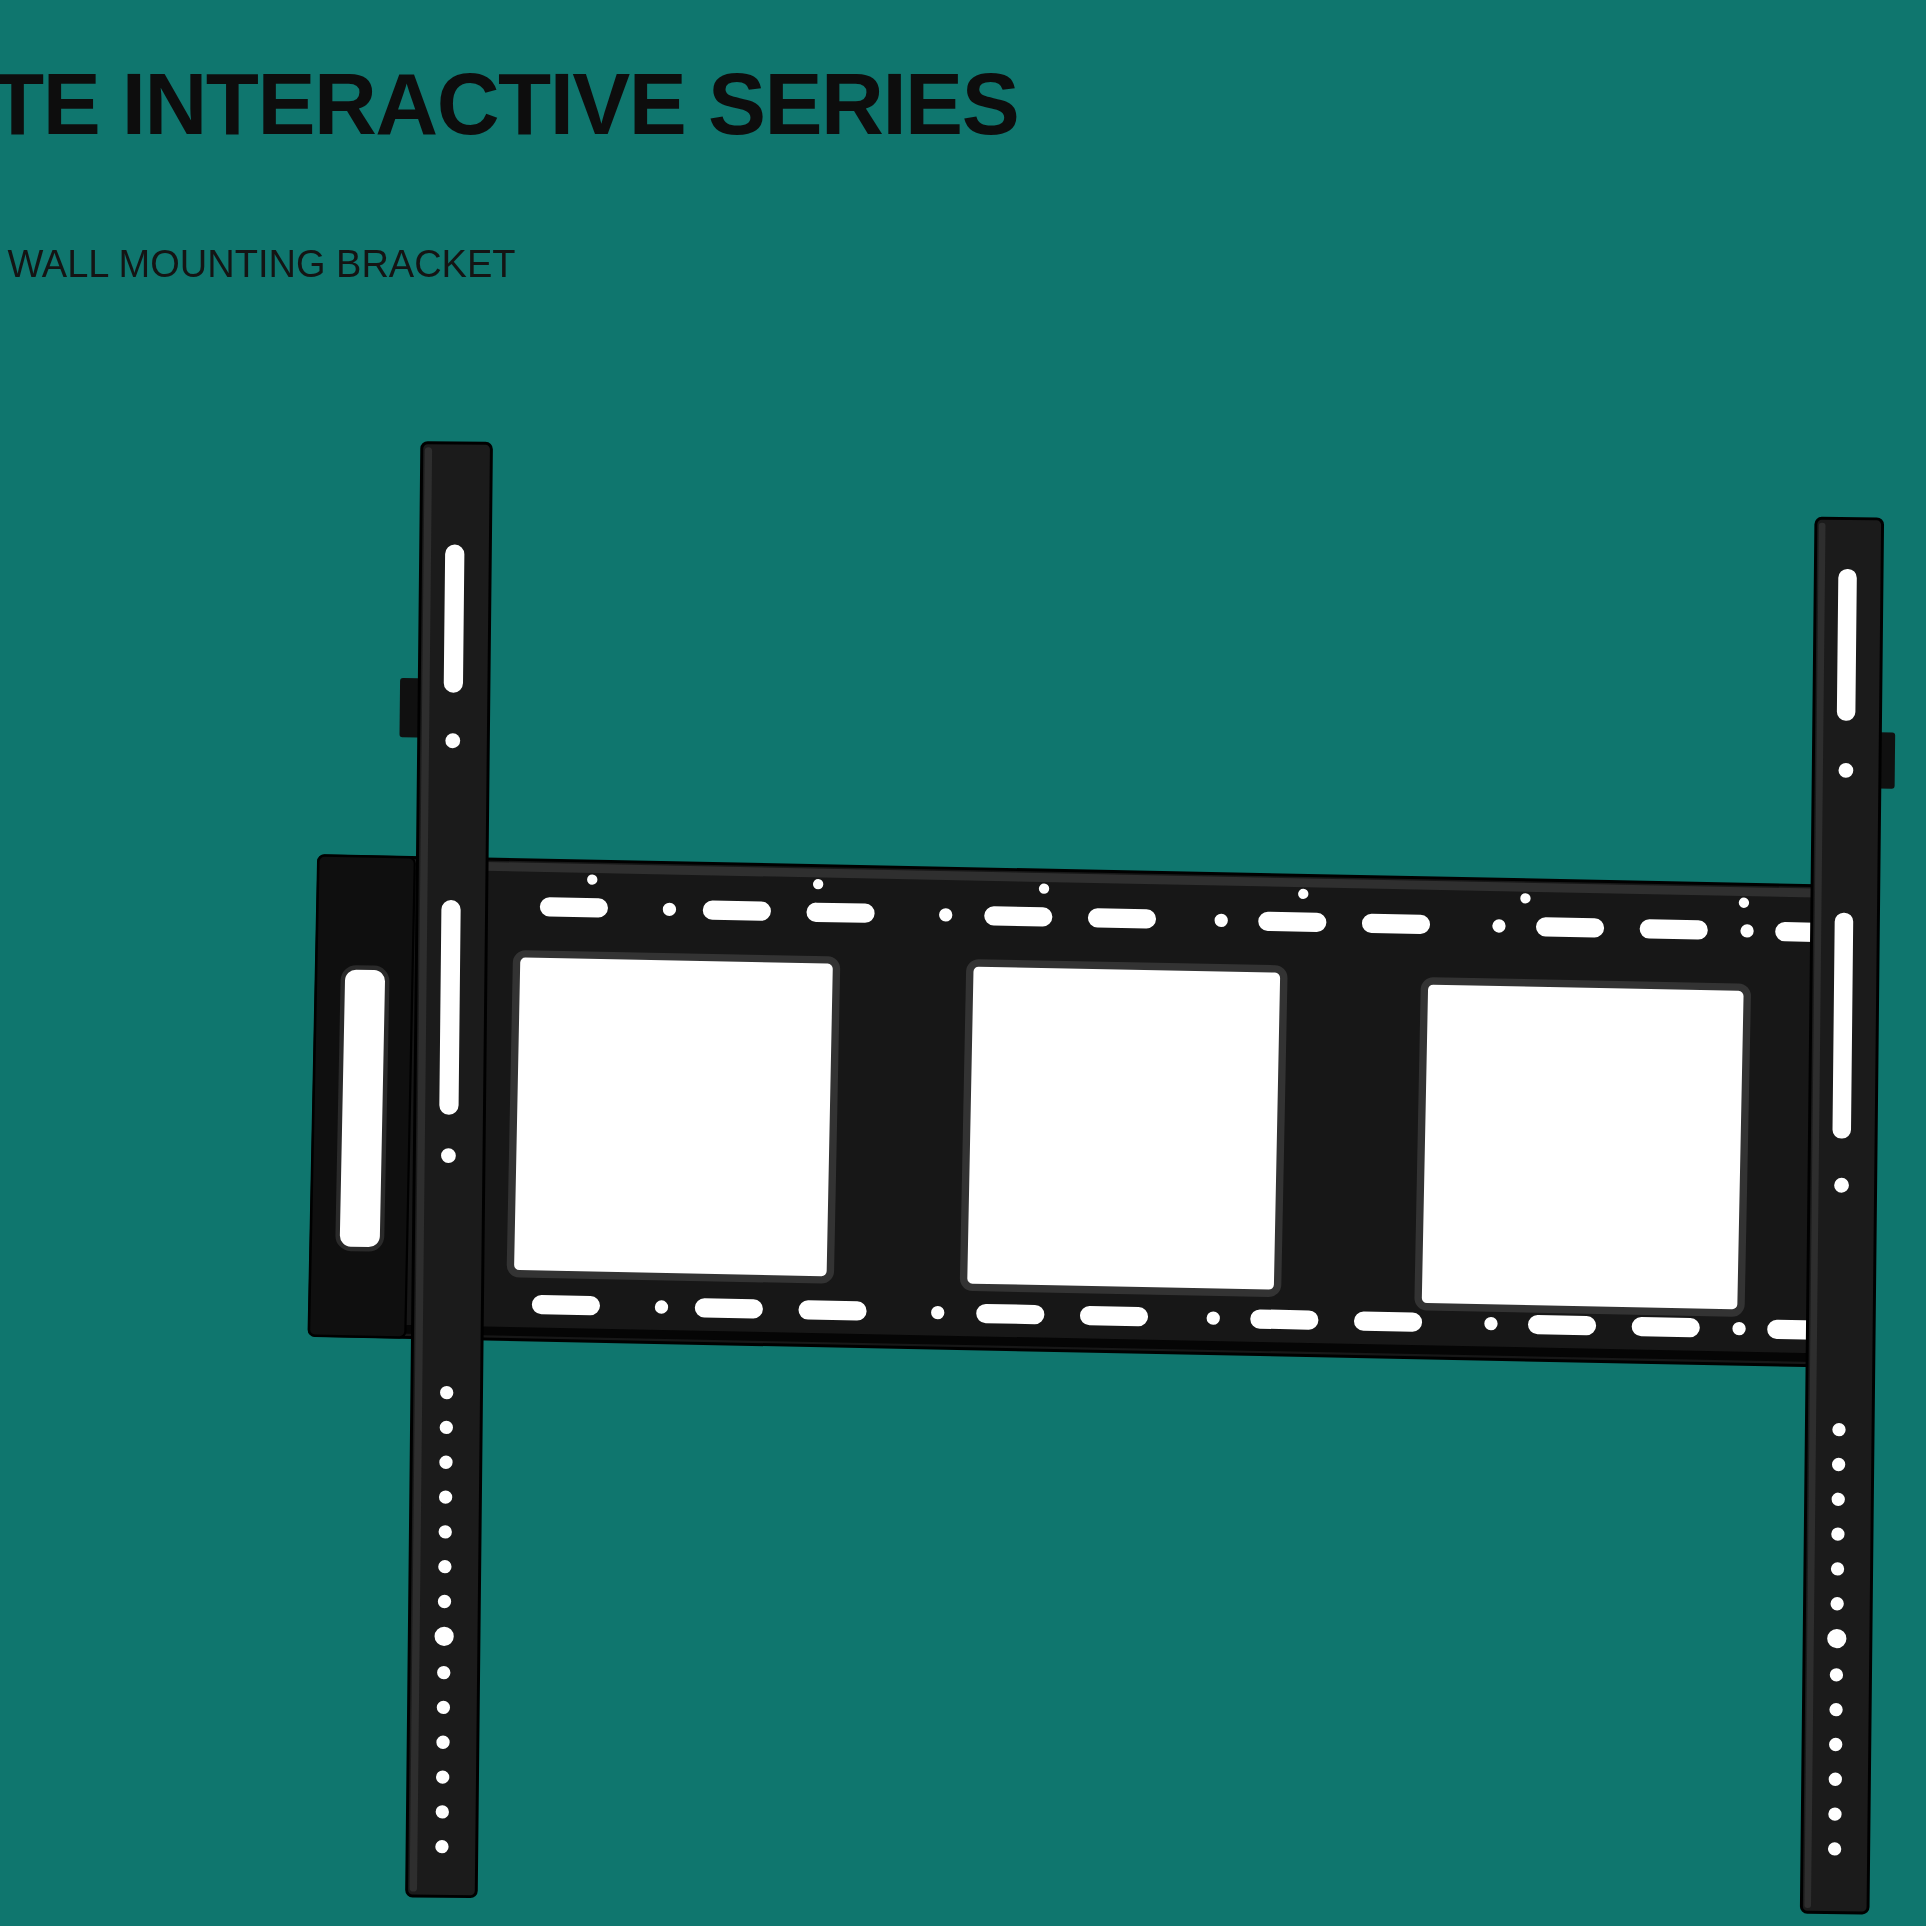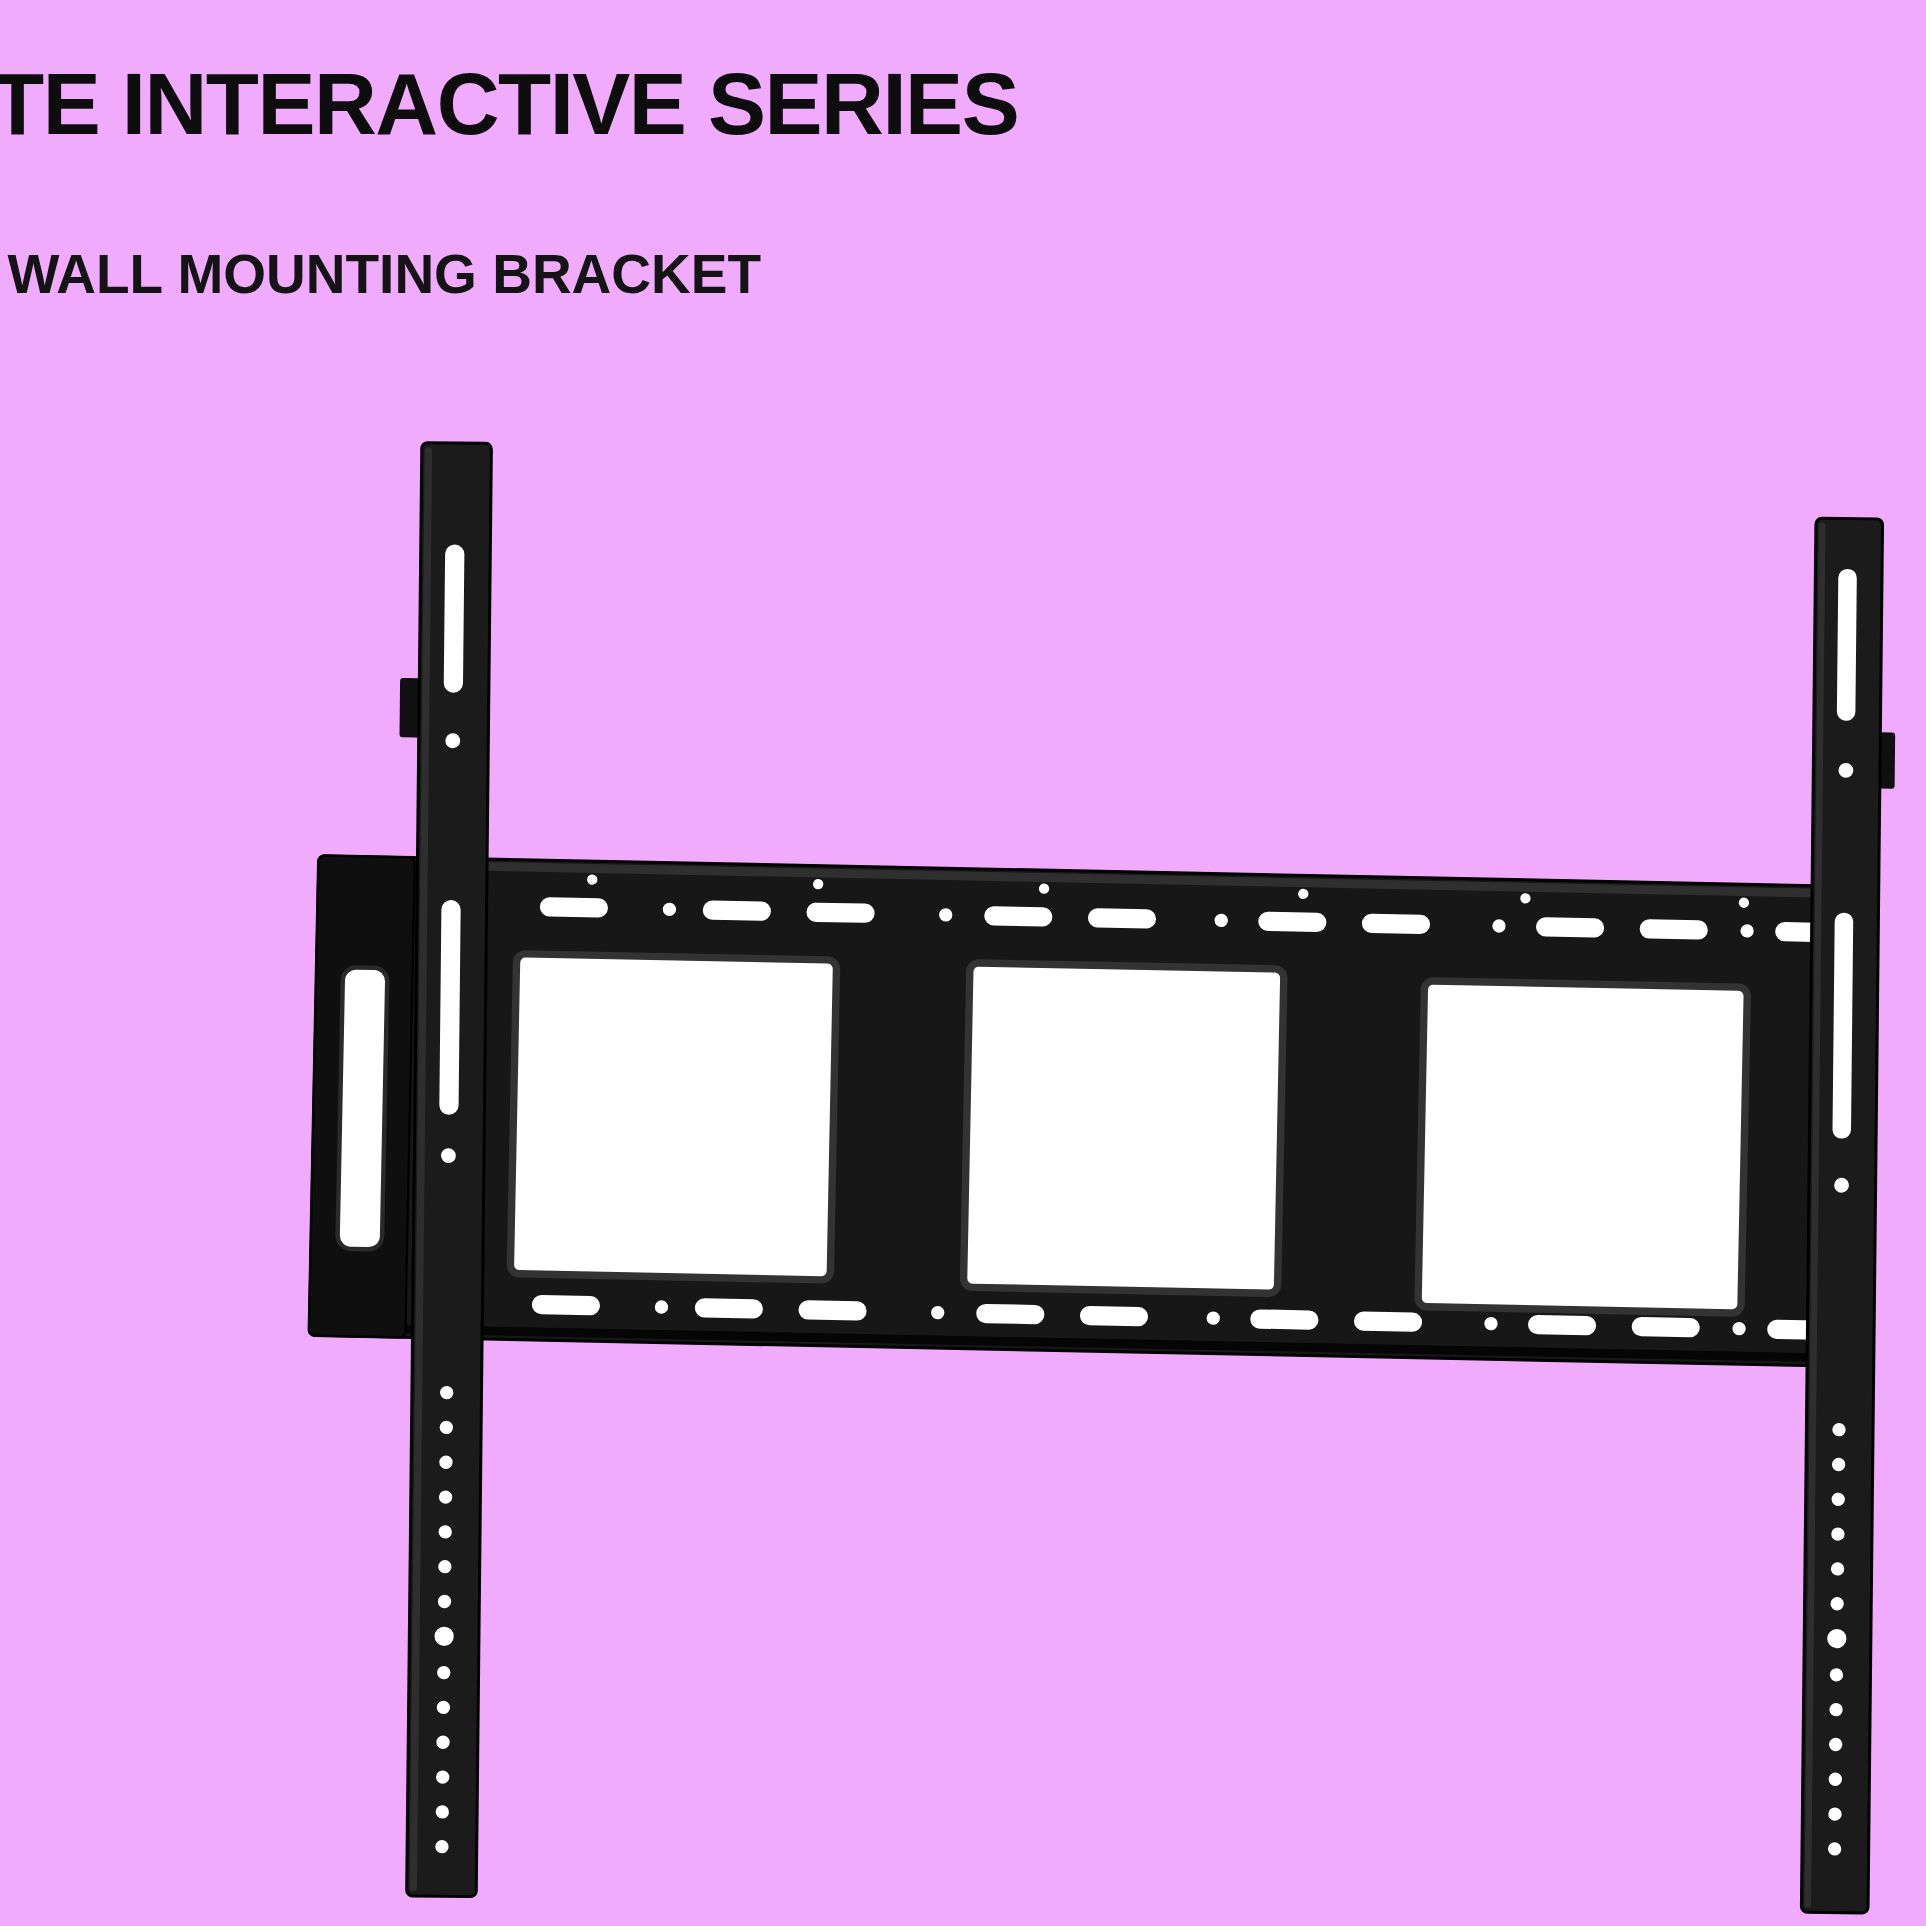--- a/index.html
+++ b/index.html
@@ -4,21 +4,21 @@
 <style>
   html, body {
     margin: 0;
     padding: 0;
     background: #ffffff;
   }
   .page {
     position: relative;
     width: 1926px;
     height: 1926px;
-    background: #f0abfc;
+    background: #0f766e;
     overflow: hidden;
     font-family: "Liberation Sans", sans-serif;
     color: #111111;
   }
   .title {
     position: absolute;
     left: -9px;          
     top: 58px;
     margin: 0;
     font-size: 87px;
@@ -26,23 +26,23 @@
     font-weight: 800;
     letter-spacing: -1.5px;
     color: #0d0d0d;
     white-space: nowrap;
   }
   .subtitle {
     position: absolute;
     left: 7.4px;
     top: 244px;
     margin: 0;
-    font-size: 55px;
+    font-size: 38px;
     line-height: 1.1;
-    font-weight: 700;
+    font-weight: 400;
     letter-spacing: 0px;
     color: #141414;
     white-space: nowrap;
   }
   .product-figure {
     position: absolute;
     left: 0;
     top: 0;
     width: 1926px;
     height: 1926px;

